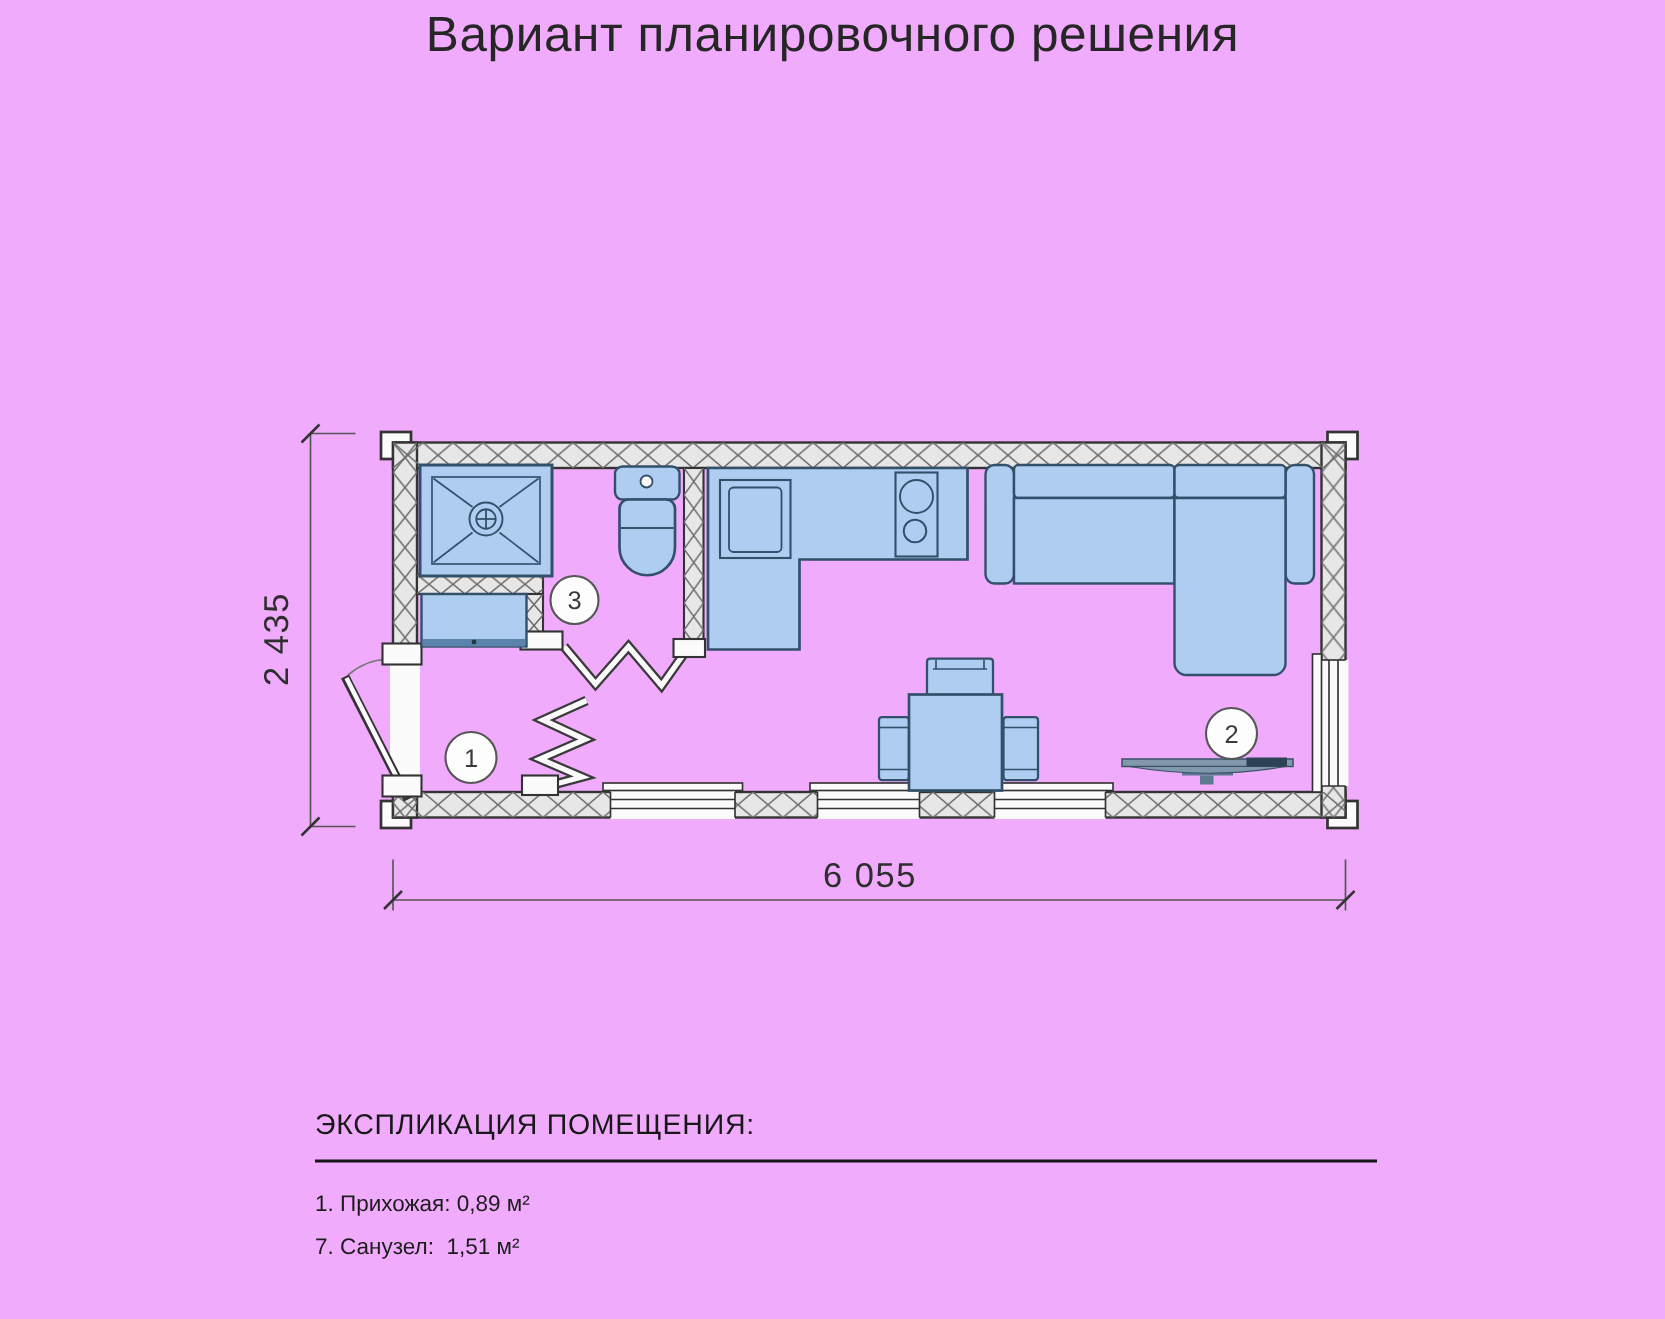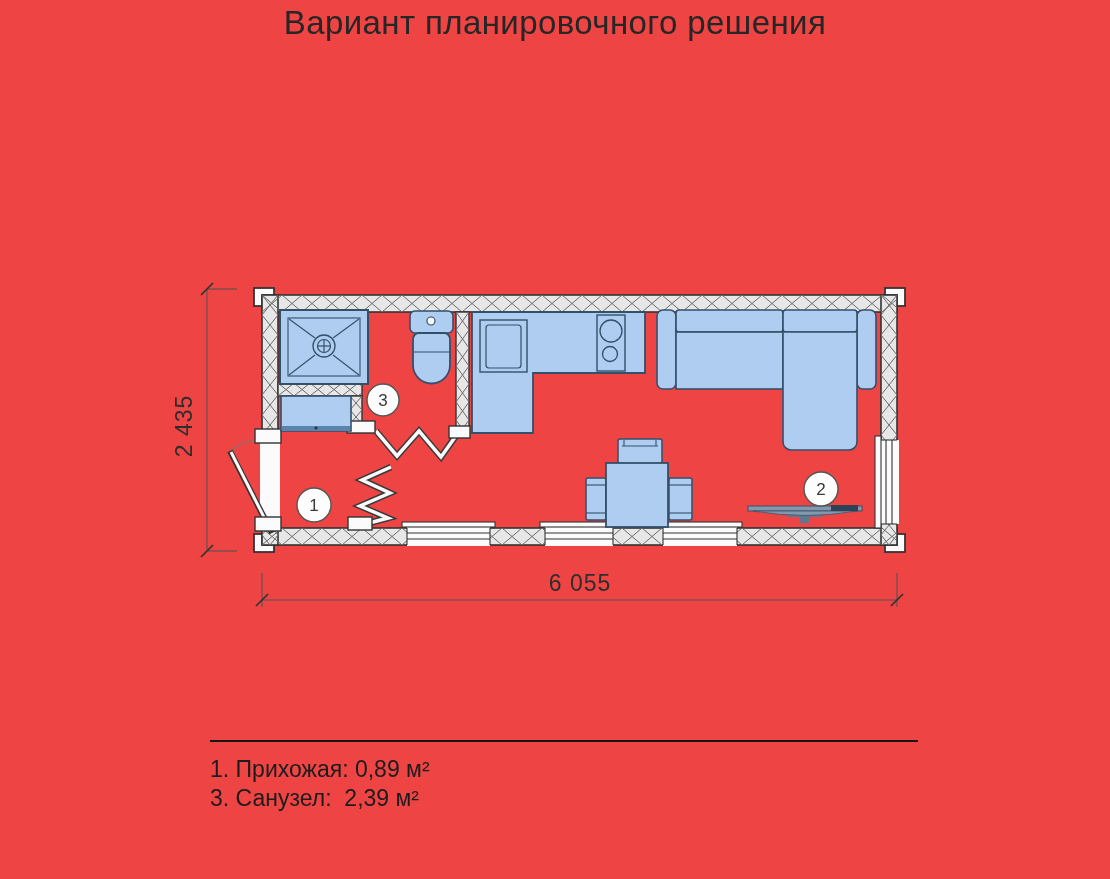--- a/index.html
+++ b/index.html
@@ -1,30 +1,30 @@
 <!DOCTYPE html>
 <html><head>
 <meta charset="utf-8">
 <style>
   html,body{margin:0;padding:0;background:#ffffff;}
   .canvas{
-    position:relative;width:1110px;height:879px;background:#ef4444;overflow:hidden;
+    position:relative;width:1110px;height:879px;background:#f0abfc;overflow:hidden;
     font-family:"Liberation Sans",sans-serif;color:#1f1f1f;
   }
   .page-title{
     position:absolute;top:4px;left:0;width:100%;text-align:center;
     font-size:33px;font-weight:400;letter-spacing:.4px;color:#262626;margin:0;
   }
   .plan-svg{position:absolute;left:150px;top:275px;width:800px;height:340px;}
   .legend{position:absolute;left:210px;top:740px;width:710px;}
   .legend-heading{
     font-size:19px;font-weight:400;letter-spacing:.5px;color:#181818;margin:0 0 11px 0;
   }
   .legend-rule{height:2px;background:#161616;border:none;margin:0 0 13px 0;width:708px;}
-  .legend-list{list-style:none;margin:0;padding:0;font-size:23px;line-height:29px;color:#1c1c1c;}
+  .legend-list{list-style:none;margin:0;padding:0;font-size:15px;line-height:29px;color:#1c1c1c;}
   .legend-list li{white-space:pre-wrap;}
   svg text{font-family:"Liberation Sans",sans-serif;}
   .dim-text{font-size:23px;fill:#2e2e2e;letter-spacing:1px;}
   .room-num{font-size:17px;fill:#3a3a3a;}
 </style>
 </head>
 <body>
 
 <div class="canvas">
 
@@ -244,20 +244,21 @@
         <line x1="262" y1="573" x2="262" y2="607"></line>
         <line x1="897" y1="573" x2="897" y2="607"></line>
         <line x1="256" y1="606" x2="268" y2="594" stroke="#333" stroke-width="1.7"></line>
         <line x1="891" y1="606" x2="903" y2="594" stroke="#333" stroke-width="1.7"></line>
         <text x="580" y="591" text-anchor="middle" class="dim-text" stroke="none">6 055</text>
       </g>
     </g>
   </svg>
 
   <div class="legend">
+    <h2 class="legend-heading">ЭКСПЛИКАЦИЯ ПОМЕЩЕНИЯ:</h2>
     <hr class="legend-rule">
     <ul class="legend-list">
       <li>1. Прихожая: 0,89 м²</li>
-      <li>3. Санузел:  2,39 м²</li>
+      <li>7. Санузел:  1,51 м²</li>
     </ul>
   </div>
 
 </div>
 
 </body></html>

